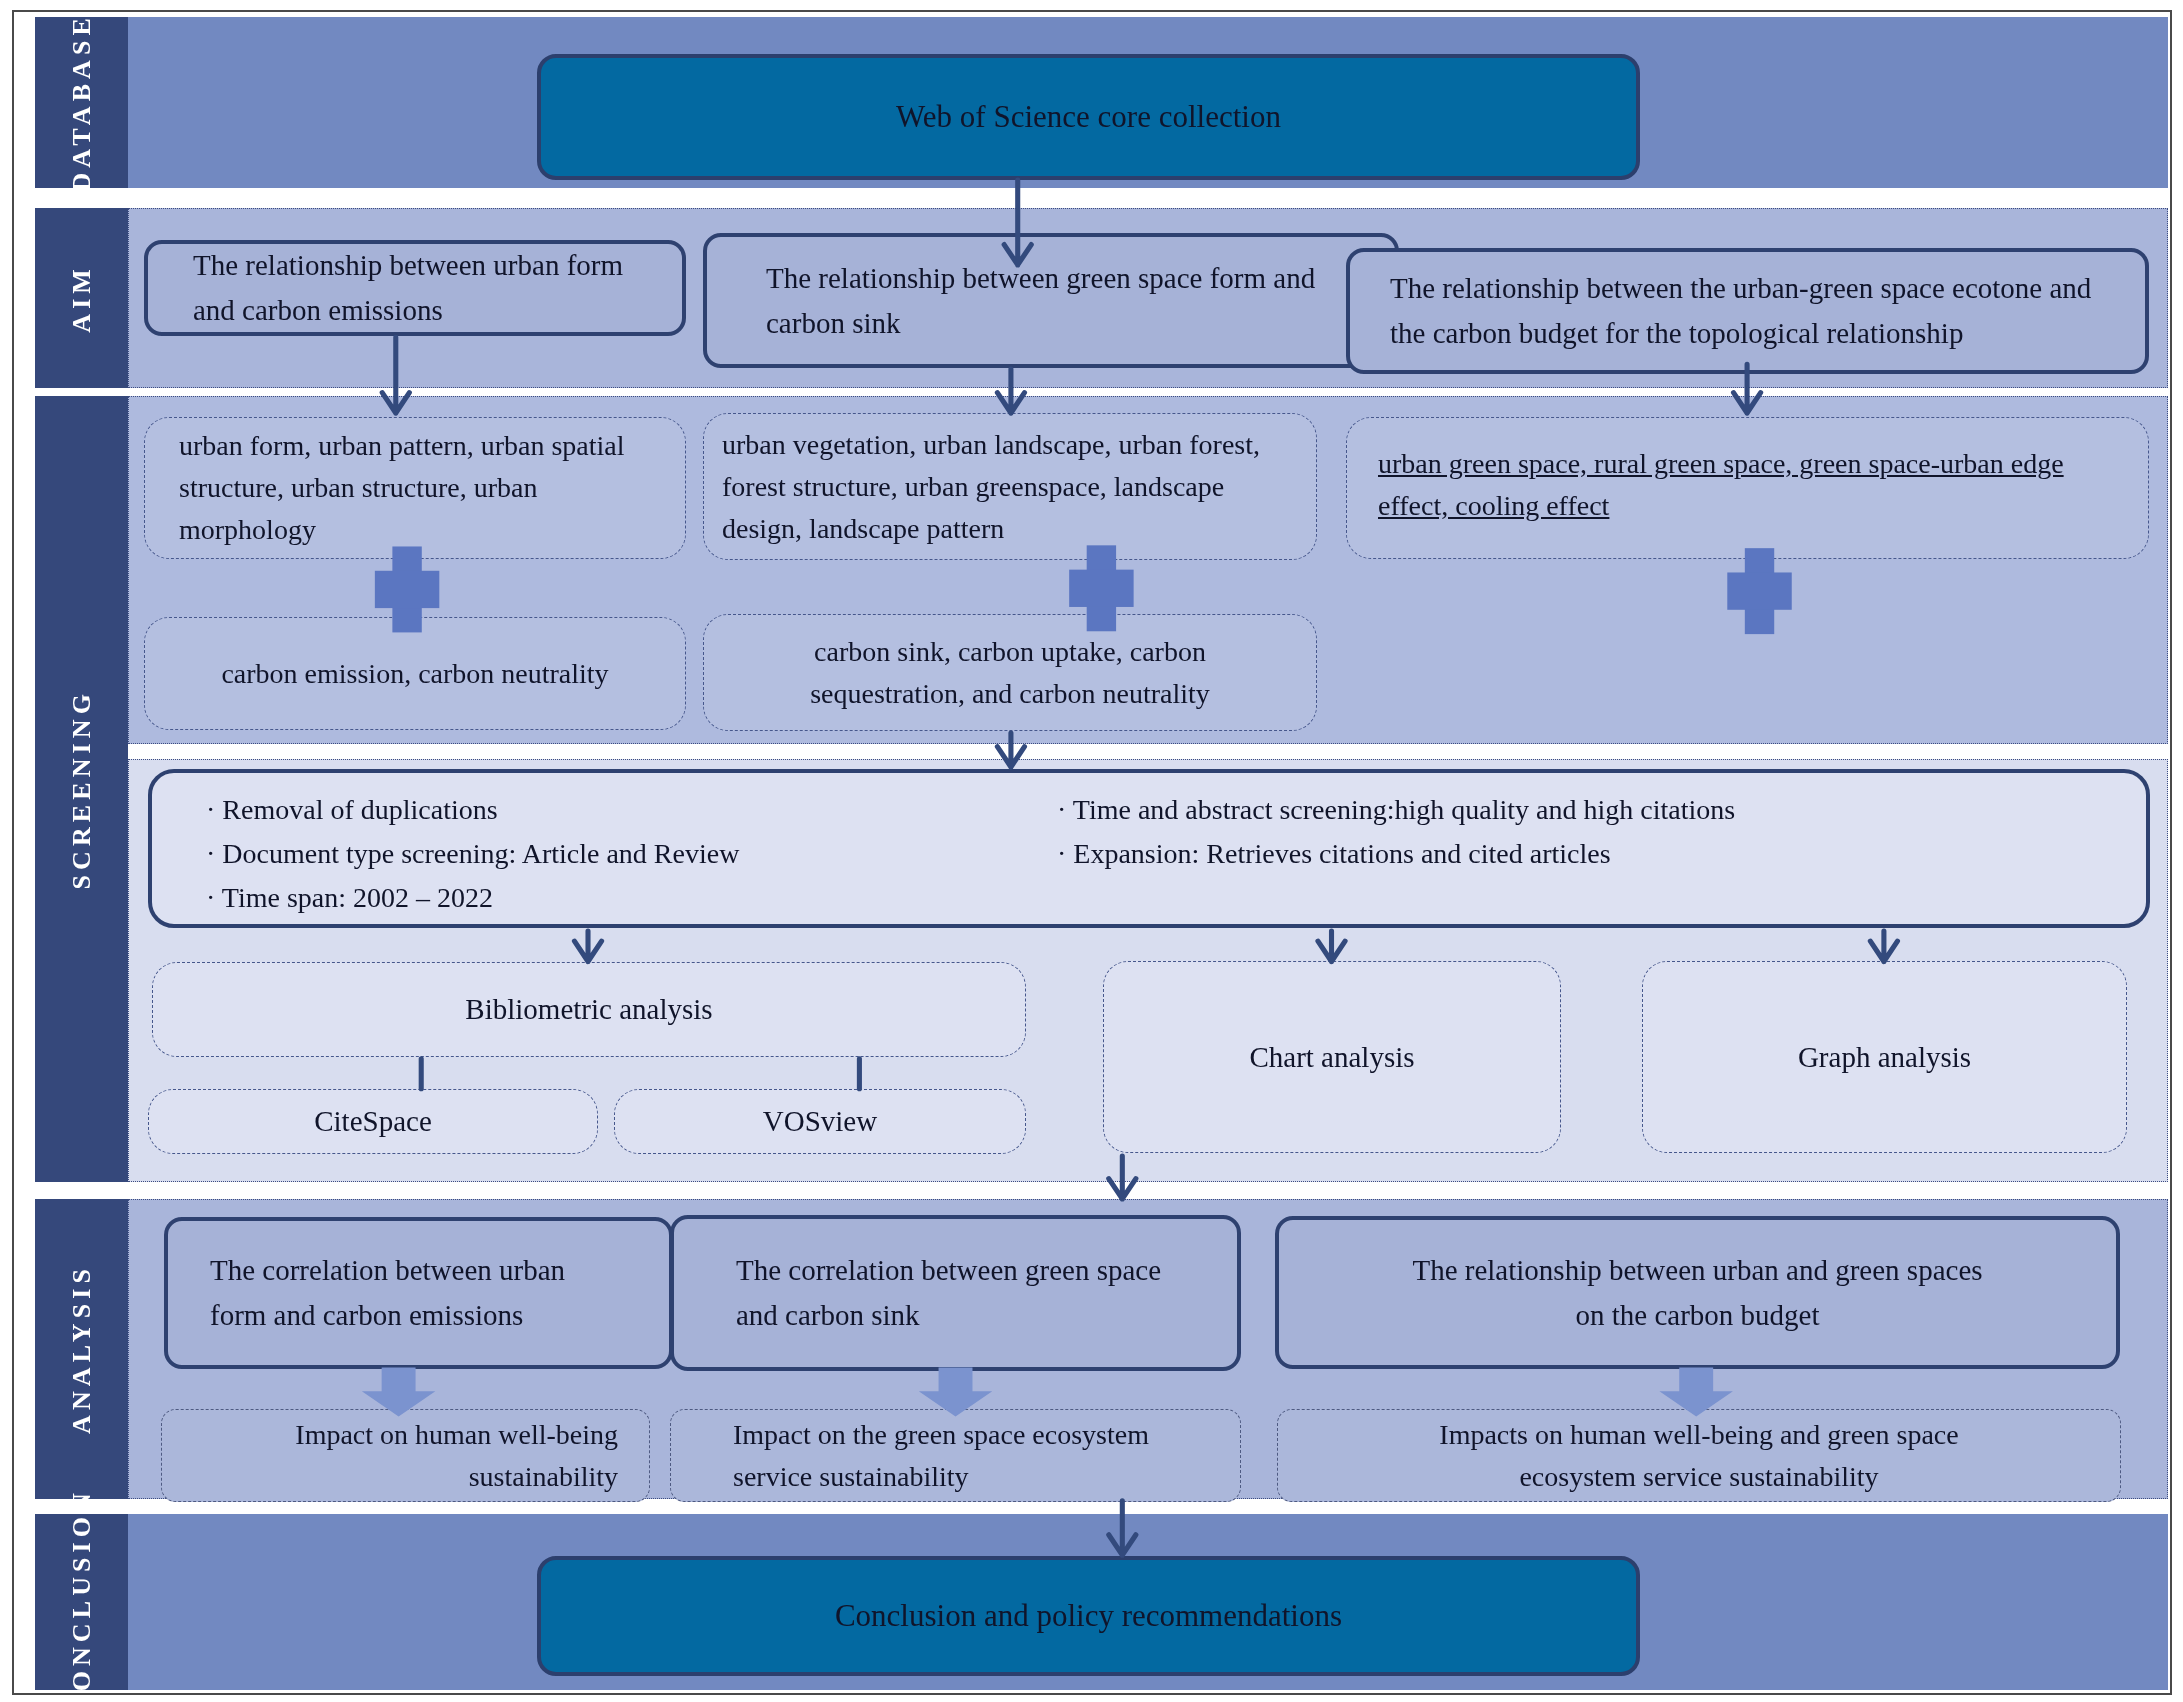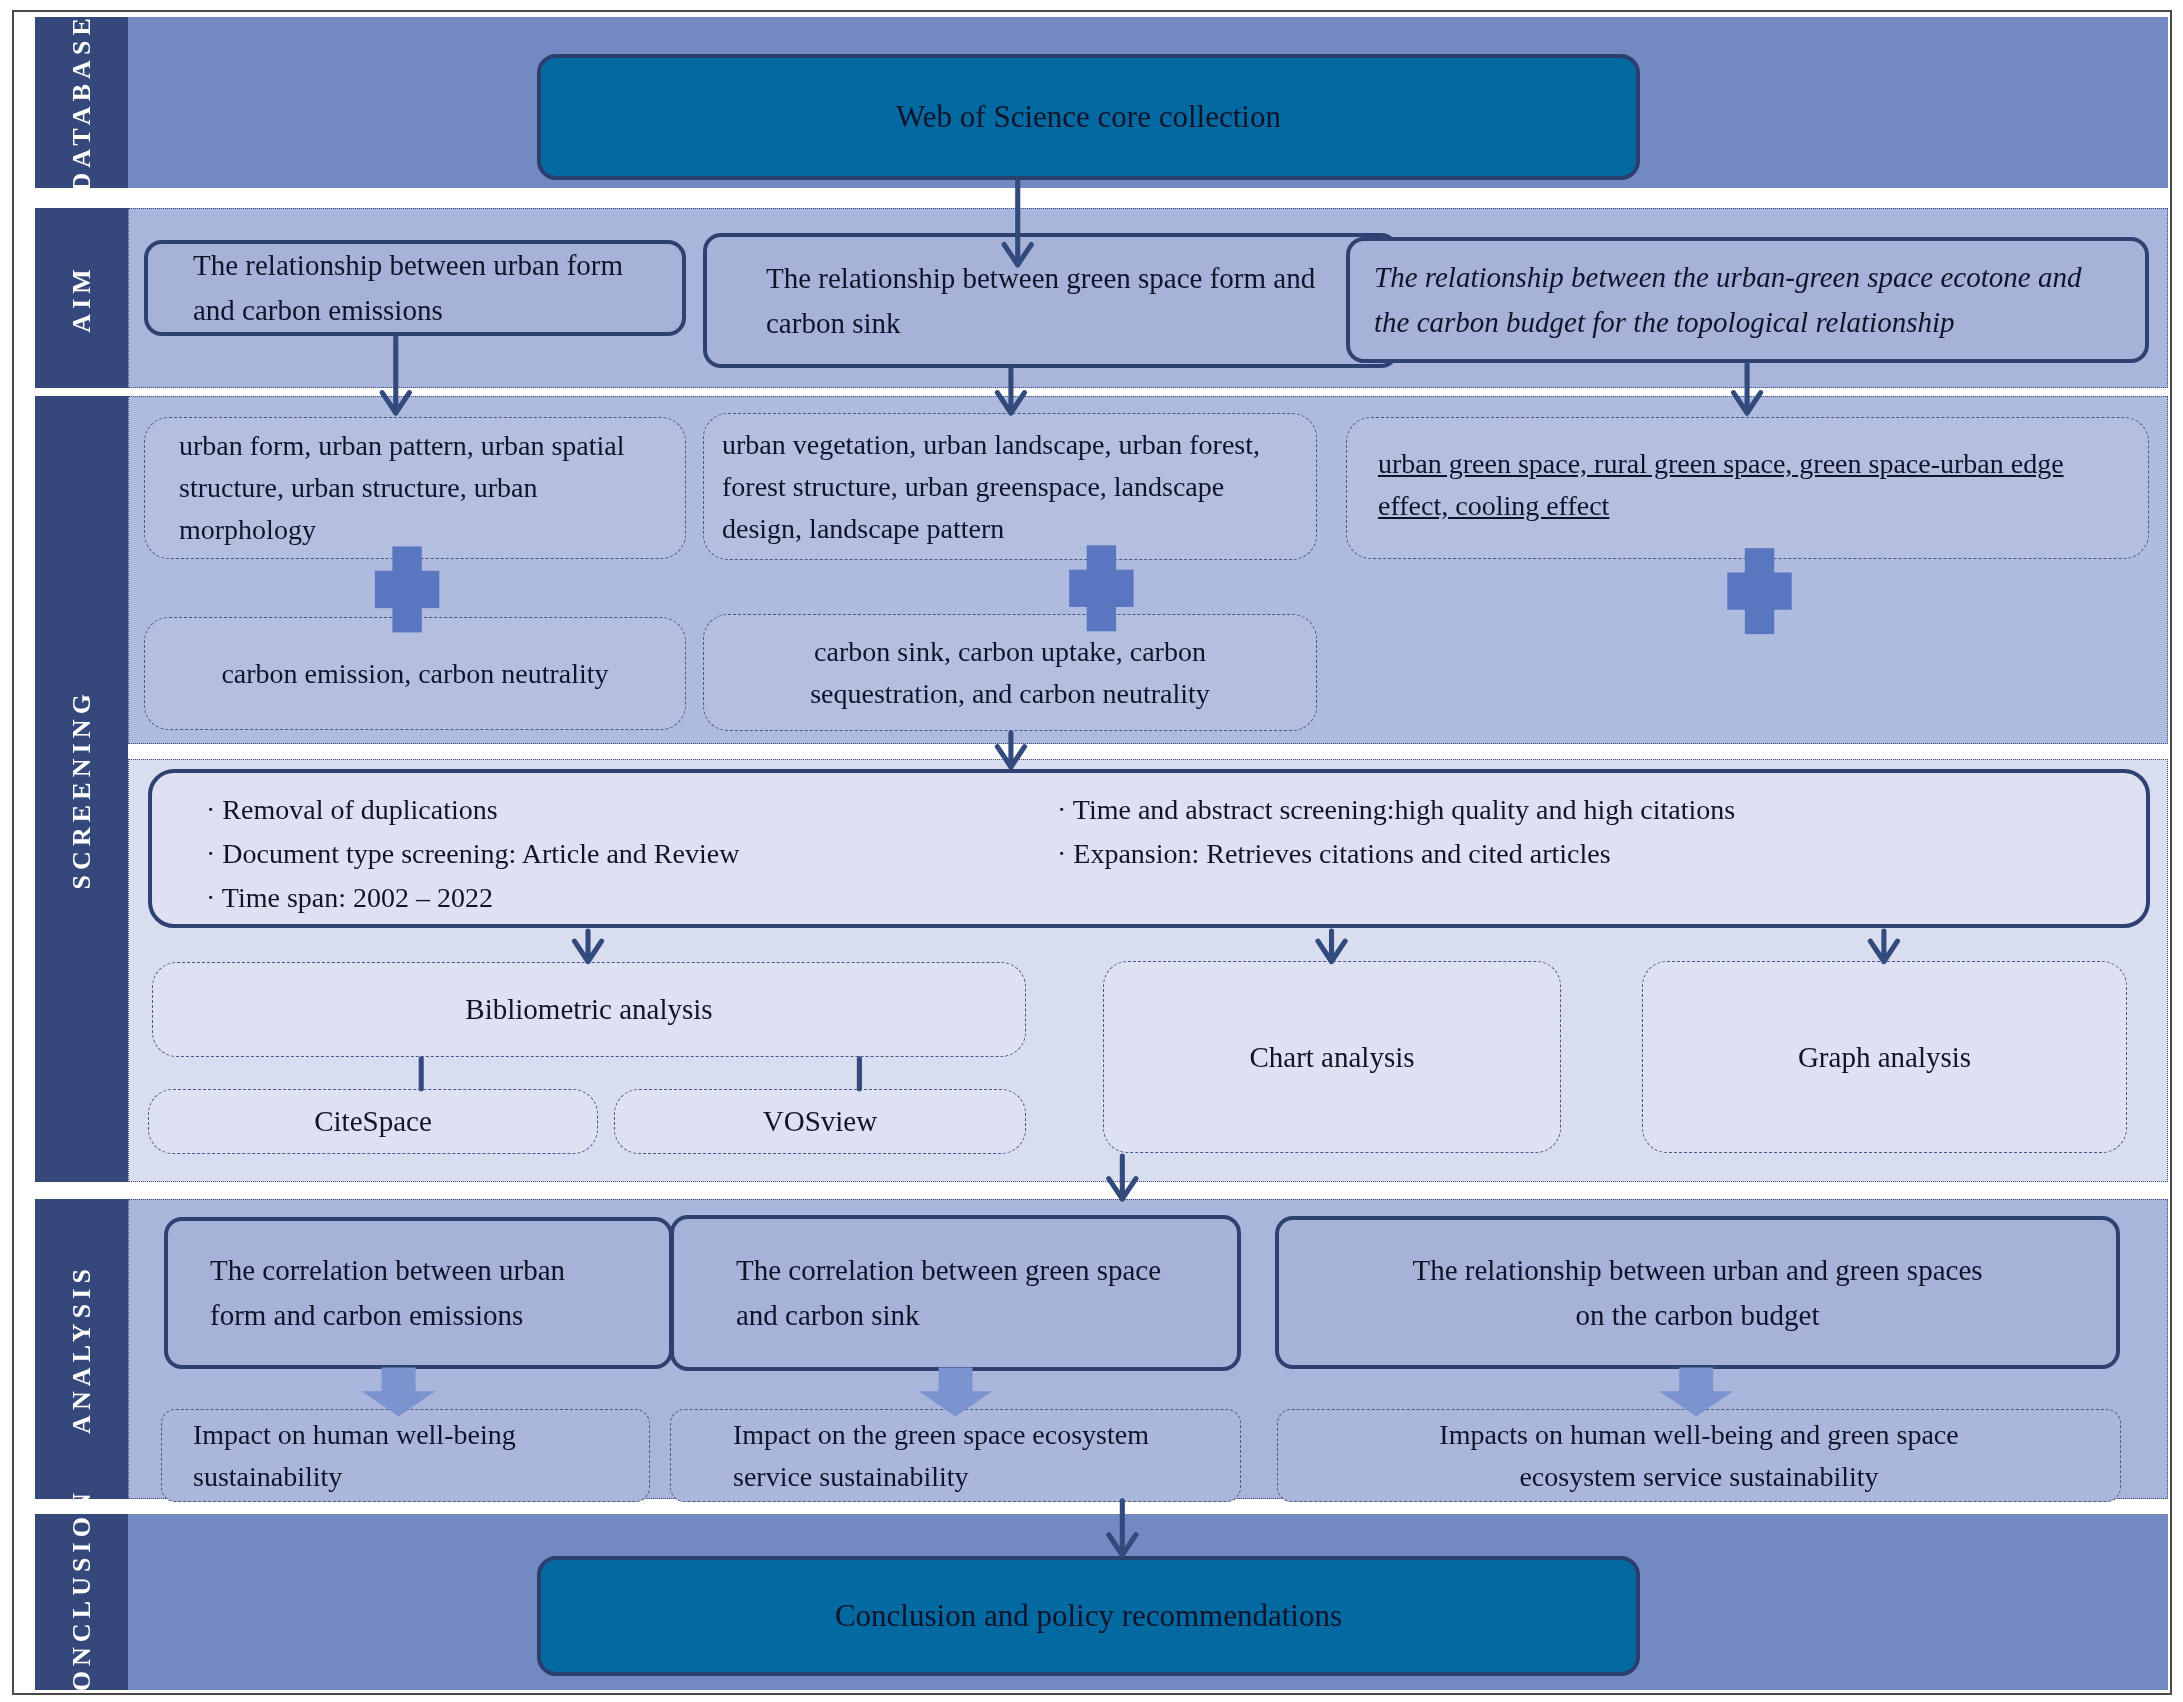--- a/index.html
+++ b/index.html
@@ -37,21 +37,21 @@
   .t52{font-size:29px;line-height:1.55;}
   .ctr{justify-content:center;text-align:center;}
 
   
   .wos{left:537px;top:54px;width:1103px;height:126px;}
   .con{left:537px;top:1556px;width:1103px;height:120px;}
 
   
   .aim1{left:144px;top:240px;width:542px;height:96px;padding:0 45px;}
   .aim2{left:703px;top:233px;width:696px;height:135px;padding:16px 59px;}
-  .aim3{left:1346px;top:237px;width:803px;height:126px;padding:0 24px;font-style:italic;}
+  .aim3{left:1346px;top:248px;width:803px;height:126px;padding:0 40px;}
 
   
   .kw1{left:144px;top:417px;width:542px;height:142px;padding:11.3px 34px;}
   .kw2{left:703px;top:413px;width:614px;height:147px;padding:9px 18px;}
   .kw3{left:1346px;top:417px;width:803px;height:142px;padding:11.3px 31px;align-items:flex-start;padding-top:25.4px;text-decoration:underline;}
   .cb1{left:144px;top:617px;width:542px;height:113px;}
   .cb2{left:703px;top:614px;width:614px;height:117px;padding:0 34px;}
   .cb3{left:1346px;top:617px;width:803px;height:113px;}
 
   
@@ -65,21 +65,21 @@
   .bib {left:152px;top:962px;width:874px;height:95px;}
   .cite{left:148px;top:1089px;width:450px;height:65px;}
   .vosv{left:614px;top:1089px;width:412px;height:65px;}
   .chart{left:1103px;top:961px;width:458px;height:192px;}
   .graph{left:1642px;top:961px;width:485px;height:192px;}
 
   
   .fn1{left:144px;top:1217px;width:509px;height:152px;padding:0 42px;margin-left:20px;}
   .fn2{left:670px;top:1215px;width:571px;height:156px;padding:0 62px;}
   .fn3{left:1275px;top:1216px;width:845px;height:153px;padding:0 119px;}
-  .im1{left:161px;top:1409px;width:489px;height:93px;padding:0 31px;}
+  .im1{left:161px;top:1409px;width:489px;height:93px;padding:0 31px;text-align:right;}
   .im2{left:670px;top:1409px;width:571px;height:93px;padding:0 62px;}
   .im3{left:1277px;top:1409px;width:844px;height:93px;padding:0 113px;}
 
   .overlay{position:absolute;left:0;top:0;pointer-events:none;}
 </style>
 </head>
 <body>
 
 <div class="page">
   <div class="frame"></div>

